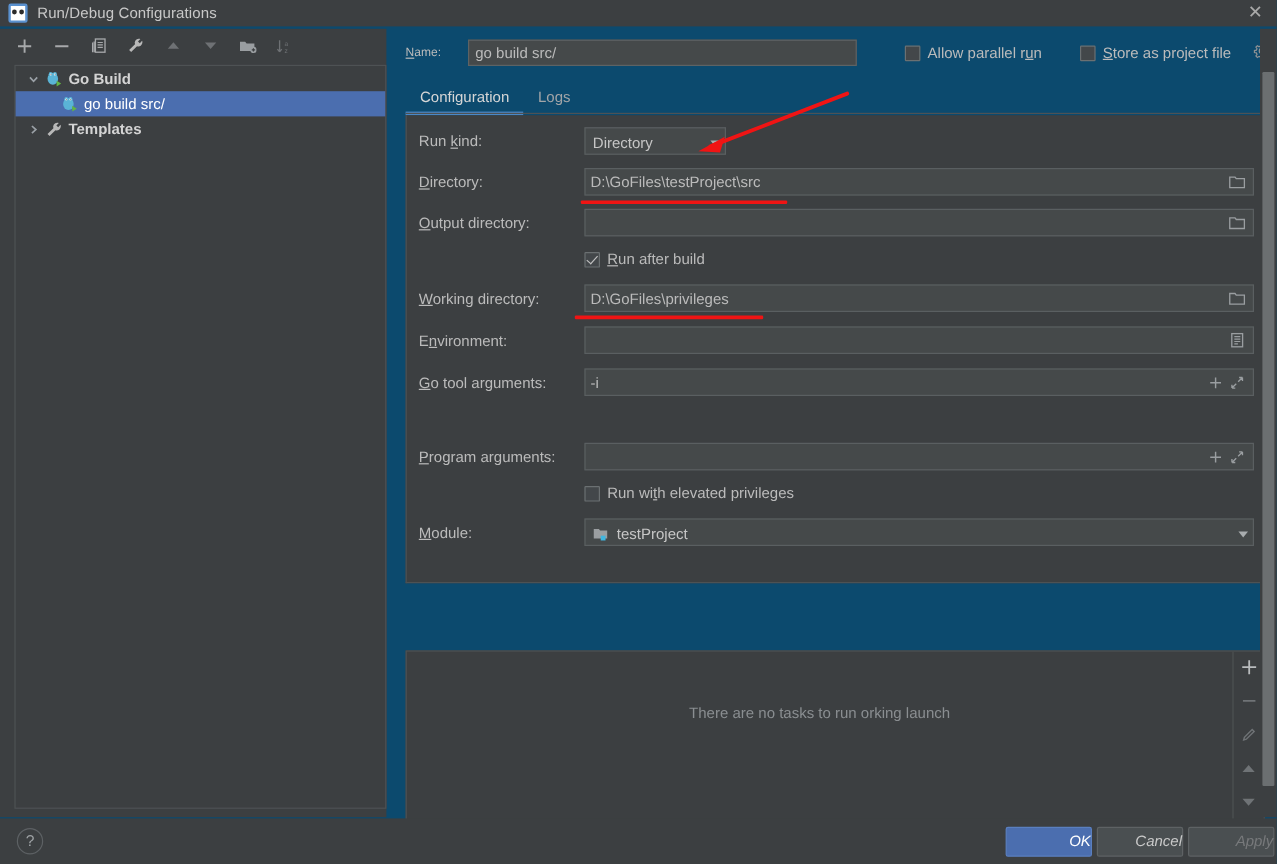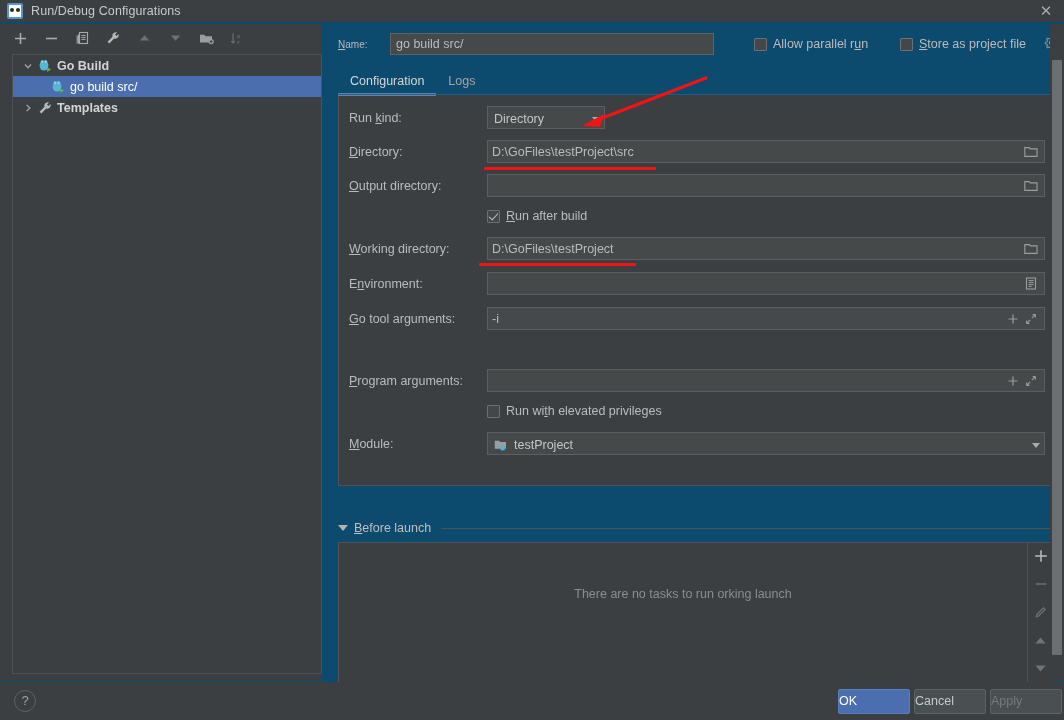--- a/index.html
+++ b/index.html
@@ -212,22 +212,23 @@
     background: #3c3f41;
   }
   .help-btn {
     position: absolute; left: 14px; top: 8px; width: 22px; height: 22px;
     border-radius: 50%; border: 1px solid #5d6164; color: #9da1a4;
     font-size: 13px; line-height: 20px; text-align: center; cursor: pointer;
   }
   .dlg-btn {
     position: absolute; top: 7px; height: 25px; min-width: 72px;
     border: 1px solid #5e6264; background: #4a4f51; color: #c9c9c9;
-    font-size: 12.5px; line-height: 23px; text-align: left; cursor: pointer;
+    font-size: 12.5px; line-height: 23px; text-align: right; cursor: pointer;
     border-radius: 2px;
+    font-style: italic;
   }
   .dlg-btn.primary { background: #4b6eaf; border-color: #5a7fbf; color: #ffffff; }
   .dlg-btn.disabled { color: #77797b; }
   #btn-ok { left: 838px; width: 70px; }
   #btn-cancel { left: 914px; width: 70px; }
   #btn-apply { left: 990px; width: 64px; }
 
   
   .anno { position: absolute; pointer-events: none; }
   .uline { background: #f01414; height: 3px; border-radius: 1px; }
@@ -410,21 +411,21 @@
 
       <div class="cb-row" style="left:148px;top:110px;">
         <div class="cb">
           <span class="box checked"></span>
           <span><span class="u">R</span>un after build</span>
         </div>
       </div>
 
       <div class="row-label" style="top:141px;"><span class="u">W</span>orking directory:</div>
       <div class="field" style="left:148px;top:141px;width:558px;">
-        <span class="val">D:\GoFiles\testProject</span>
+        <span class="val">D:\GoFiles\privileges</span>
         <span class="field-btn">
           <svg width="14" height="12" viewBox="0 0 14 12">
               <path d="M.8 1.6h4.4l1 1.3H13v7.5H.8z" fill="none" stroke="#9a9ea1" stroke-width="1.1"></path>
             </svg>
         </span>
       </div>
 
       <div class="row-label" style="top:176px;">E<span class="u">n</span>vironment:</div>
       <div class="field" style="left:148px;top:176px;width:558px;">
         <span class="val"></span>
@@ -482,25 +483,20 @@
           <svg width="14" height="13" viewBox="0 0 14 13">
             <path d="M.8 1.8h4.3l1 1.3H12v6.6H.8z" fill="#9a9ea1"></path>
             <rect x="6.6" y="7.4" width="4" height="4" fill="#40b6e0"></rect>
           </svg>
         </span>
         <span class="val">testProject</span>
         <span class="caret"></span>
       </div>
     </div>
 
-    <div class="bl-header">
-      <span class="bl-twisty"></span>
-      <span class="bl-title"><span class="u">B</span>efore launch</span>
-      <span class="bl-line"></span>
-    </div>
 
     <div class="bl-body">
       <div class="bl-empty">There are no tasks to run orking launch</div>
       <div class="bl-side">
         <div class="bl-side-btn">
           <svg width="14" height="14" viewBox="0 0 14 14">
               <path d="M7 1.2v11.6M1.2 7h11.6" stroke="#b9bcbe" stroke-width="1.5"></path>
             </svg>
         </div>
         <div class="bl-side-btn dim">

